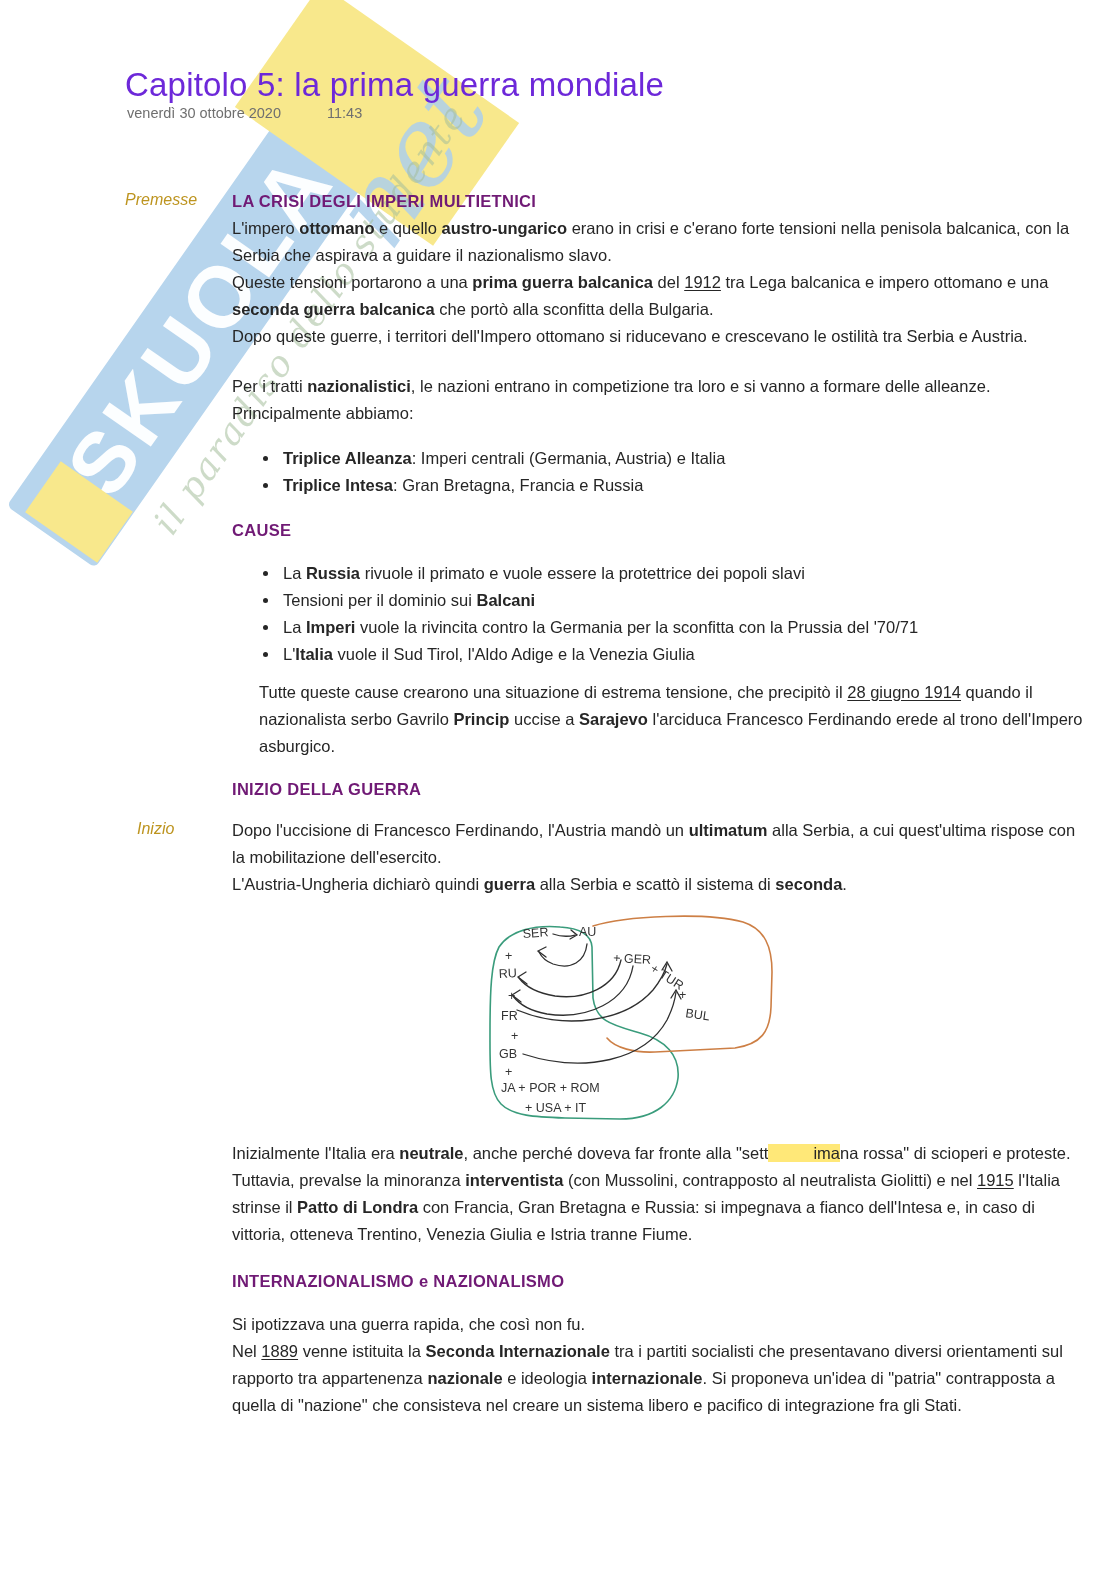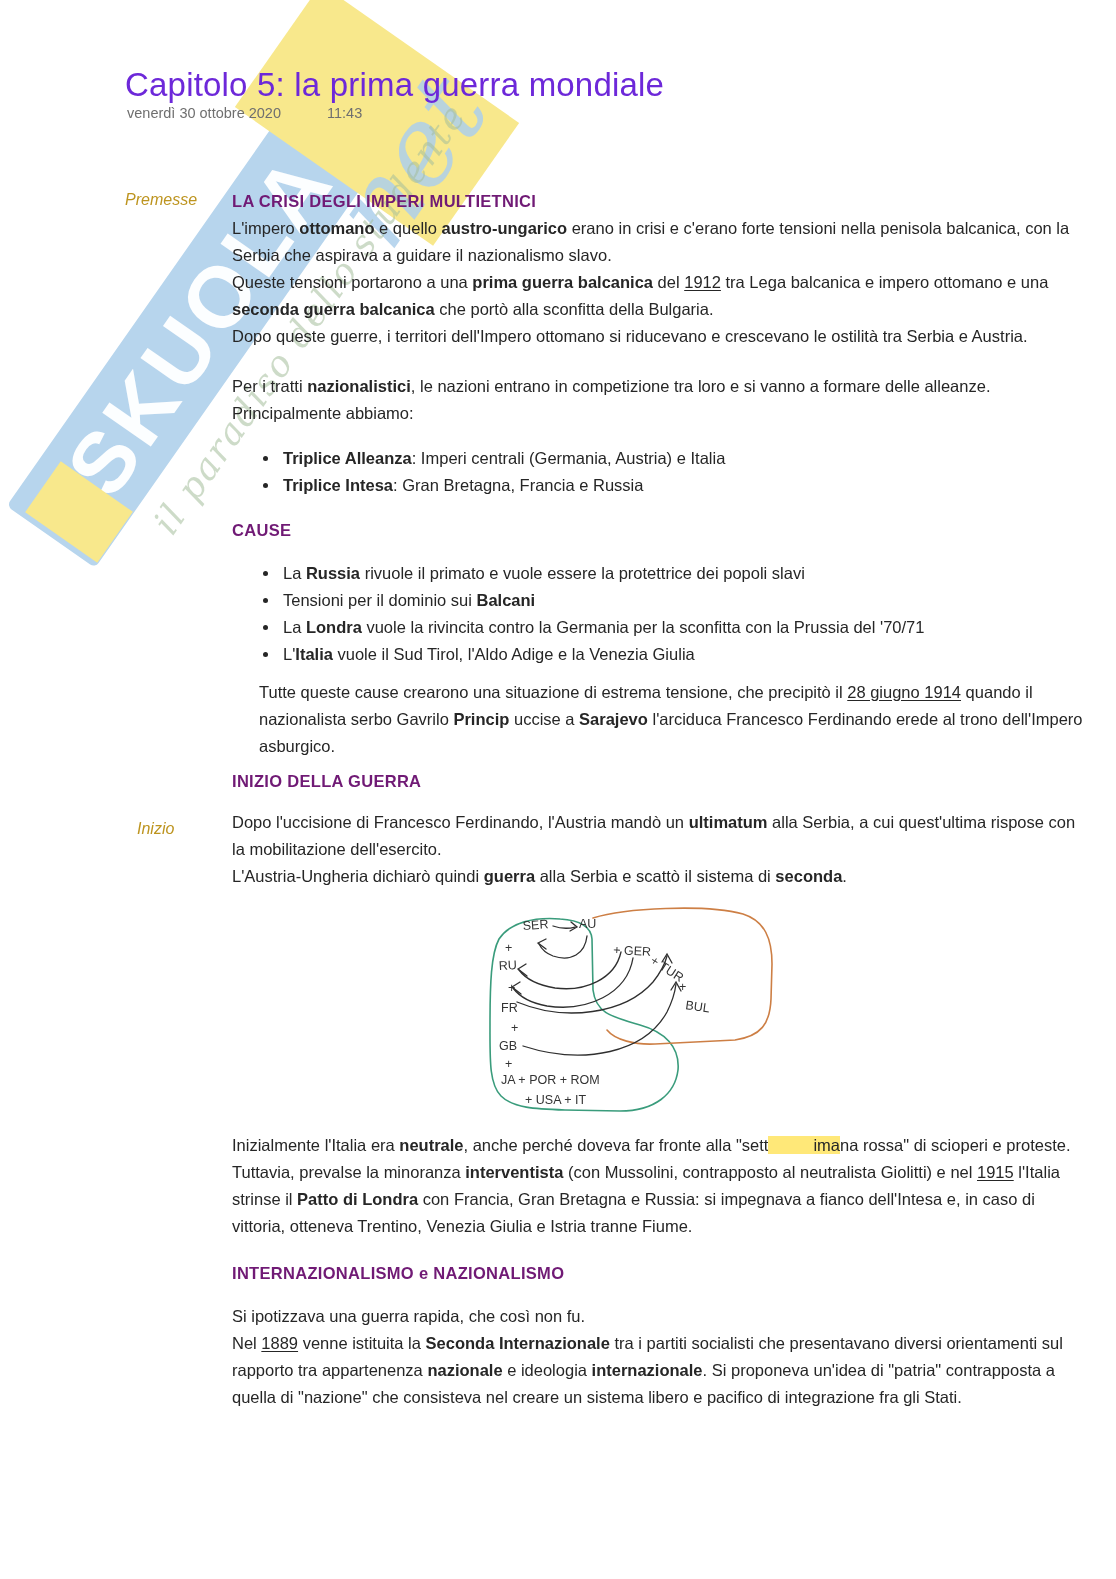--- a/index.html
+++ b/index.html
@@ -76,21 +76,21 @@
   u{text-underline-offset:2px;}
   
   #h-crisi{margin-top:188px;}
   #p1{}
   #h-alleanze{margin-top:33px;}
   #p2{margin-top:23px;}
   #ul-alleanze{margin-top:18px;}
   #h-cause{margin-top:18px;}
   #ul-cause{margin-top:16px;}
   #p3{margin-top:11px;margin-left:27px;}
-  #h-inizio{margin-top:8px;}
+  #h-inizio{margin-top:16px;}
   #p4{margin-top:14px;}
   #sketch-wrap{margin-top:4px;margin-left:243px;width:300px;height:218px;}
   #p5{margin-top:20px;}
   #h-internaz{margin-top:20px;}
   #p6{margin-top:16px;}
   .ink{stroke:#2f2f2f;stroke-width:1.3;fill:none;stroke-linecap:round;}
   .sk-label{font-family:"Liberation Sans",sans-serif;font-size:12.5px;fill:#333;}
 </style>
 </head>
 <body>
@@ -125,21 +125,21 @@
 Principalmente abbiamo:</p>
     <ul class="blist" id="ul-alleanze">
       <li><b>Triplice Alleanza</b>: Imperi centrali (Germania, Austria) e Italia</li>
       <li><b>Triplice Intesa</b>: Gran Bretagna, Francia e Russia</li>
     </ul>
 
     <h2 class="sec" id="h-cause">CAUSE</h2>
     <ul class="blist" id="ul-cause">
       <li>La <b>Russia</b> rivuole il primato e vuole essere la protettrice dei popoli slavi</li>
       <li>Tensioni per il dominio sui <b>Balcani</b></li>
-      <li>La <b>Londra</b> vuole la rivincita contro la Germania per la sconfitta con la Prussia del '70/71</li>
+      <li>La <b>Imperi</b> vuole la rivincita contro la Germania per la sconfitta con la Prussia del '70/71</li>
       <li>L'<b>Italia</b> vuole il Sud Tirol, l'Aldo Adige e la Venezia Giulia</li>
     </ul>
     <p class="body" id="p3">Tutte queste cause crearono una situazione di estrema tensione, che precipitò il <u>28 giugno 1914</u> quando il nazionalista serbo Gavrilo <b>Princip</b> uccise a <b>Sarajevo</b> l'arciduca Francesco Ferdinando erede al trono dell'Impero asburgico.</p>
 
     <h2 class="sec" id="h-inizio">INIZIO DELLA GUERRA</h2>
     <p class="body" id="p4">Dopo l'uccisione di Francesco Ferdinando, l'Austria mandò un <b>ultimatum</b> alla Serbia, a cui quest'ultima rispose con la mobilitazione dell'esercito.
 L'Austria-Ungheria dichiarò quindi <b>guerra</b> alla Serbia e scattò il sistema di <b>seconda</b>.</p>
 
     <div id="sketch-wrap">
       <svg width="300" height="218" viewBox="0 0 300 218">

